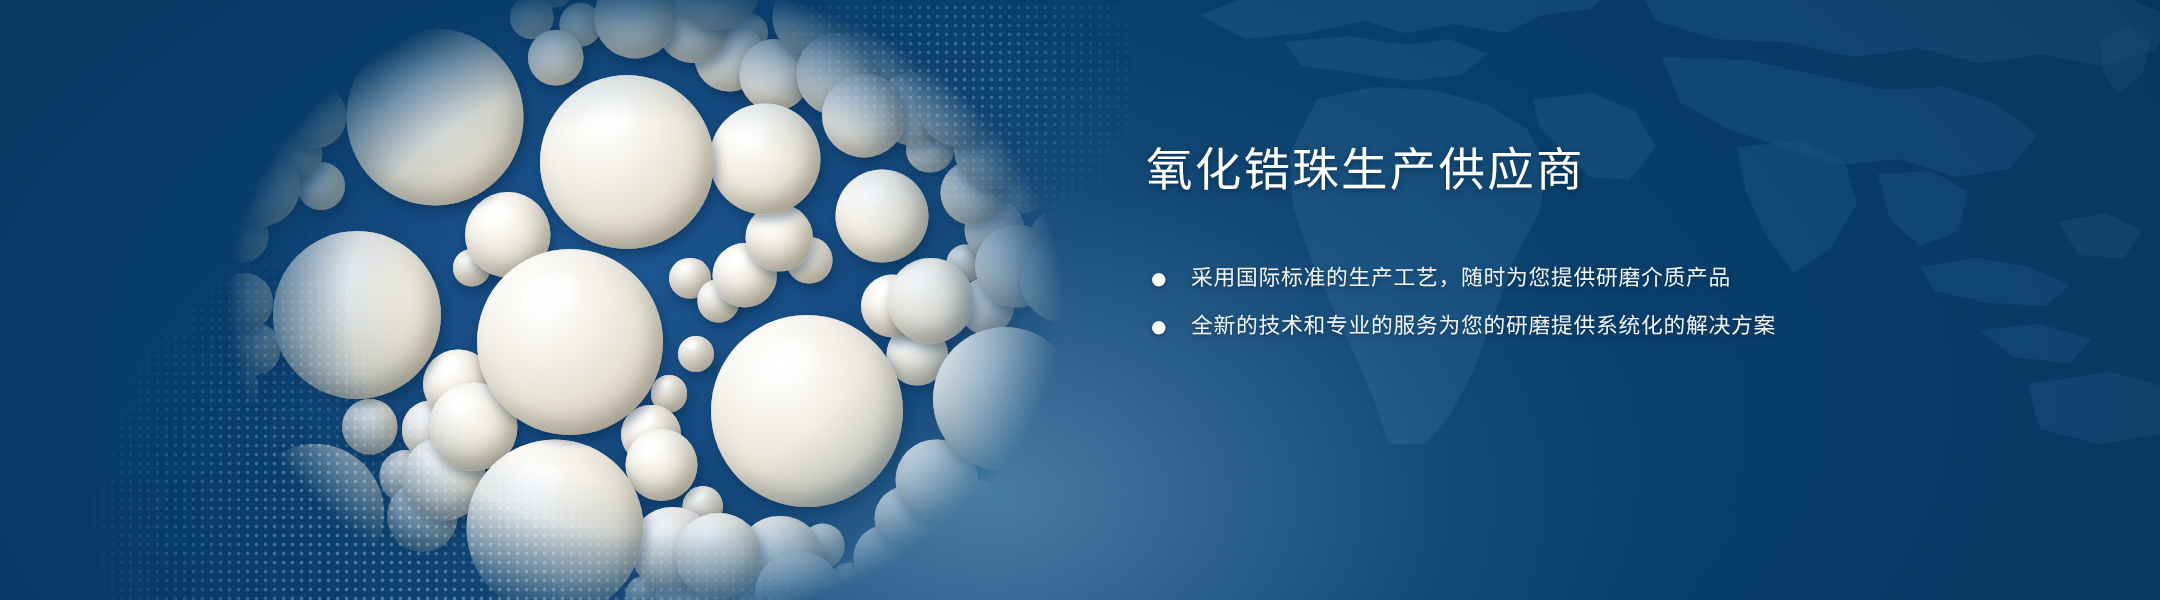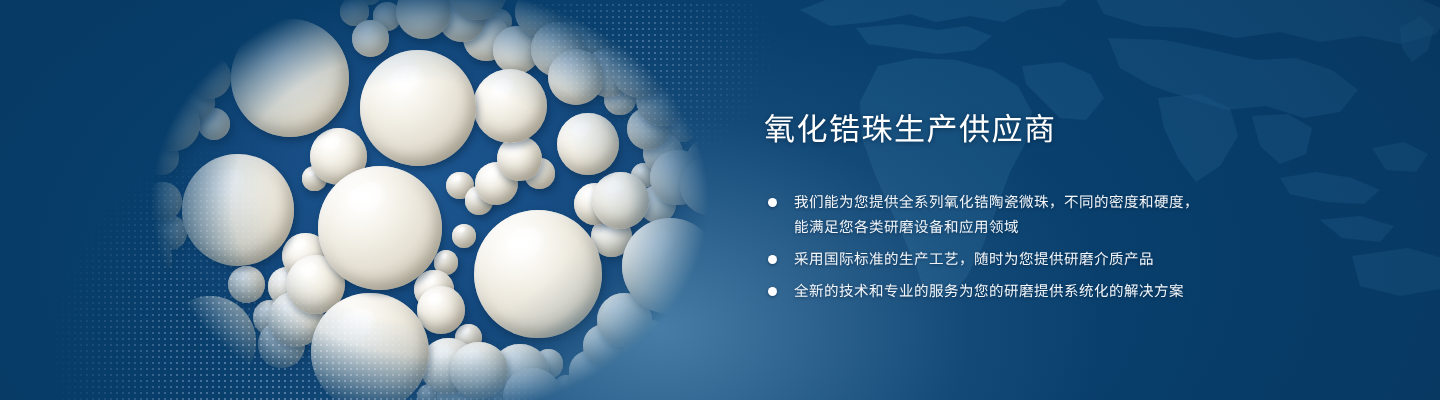--- a/index.html
+++ b/index.html
@@ -109,21 +109,21 @@
     left:24%; top:14%;
     width:32%; height:24%;
     border-radius:50%;
     background:radial-gradient(ellipse at 45% 40%, rgba(255,255,255,0.98) 0%, rgba(255,255,255,0.55) 48%, rgba(255,255,255,0) 78%);
     transform:rotate(-22deg);
   }
 
   
   #copy{
     position:absolute;
-    left:764px; top:112px;
+    left:764px; top:96px;
     width:560px;
   }
   #headline{
     margin:0;
     font-size:31px;
     line-height:1.16;
     font-weight:normal;
     letter-spacing:1.5px;
     color:#ffffff;
     text-shadow:0 1px 4px rgba(2,28,55,0.60);
@@ -279,19 +279,18 @@
       <div class="bead" style="width: 116px; height: 116px; left: 242px; top: 76px;"></div>
       <div class="bead" style="width: 118px; height: 118px; left: 113px; top: 45px;"></div>
       <div class="bead" style="width: 118px; height: 118px; left: 193px; top: 319px;"></div>
       <div class="bead" style="width: 124px; height: 124px; left: 200px; top: 192px;"></div>
       <div class="bead" style="width: 128px; height: 128px; left: 356px; top: 236px;"></div>
     </div>
 
   <div id="copy">
     <h1 id="headline">氧化锆珠生产供应商</h1>
     <ul id="bullets">
-        <li><span class="dot"></span><span>我们能为您提供全系列氧化锆陶瓷微珠，不同的密度和硬度，</span><span class="line2">能满足您各类研磨设备和应用领域</span></li>
         <li><span class="dot"></span><span>采用国际标准的生产工艺，随时为您提供研磨介质产品</span></li>
         <li><span class="dot"></span><span>全新的技术和专业的服务为您的研磨提供系统化的解决方案</span></li>
       </ul>
   </div>
 
 </div>
 
 </body></html>

